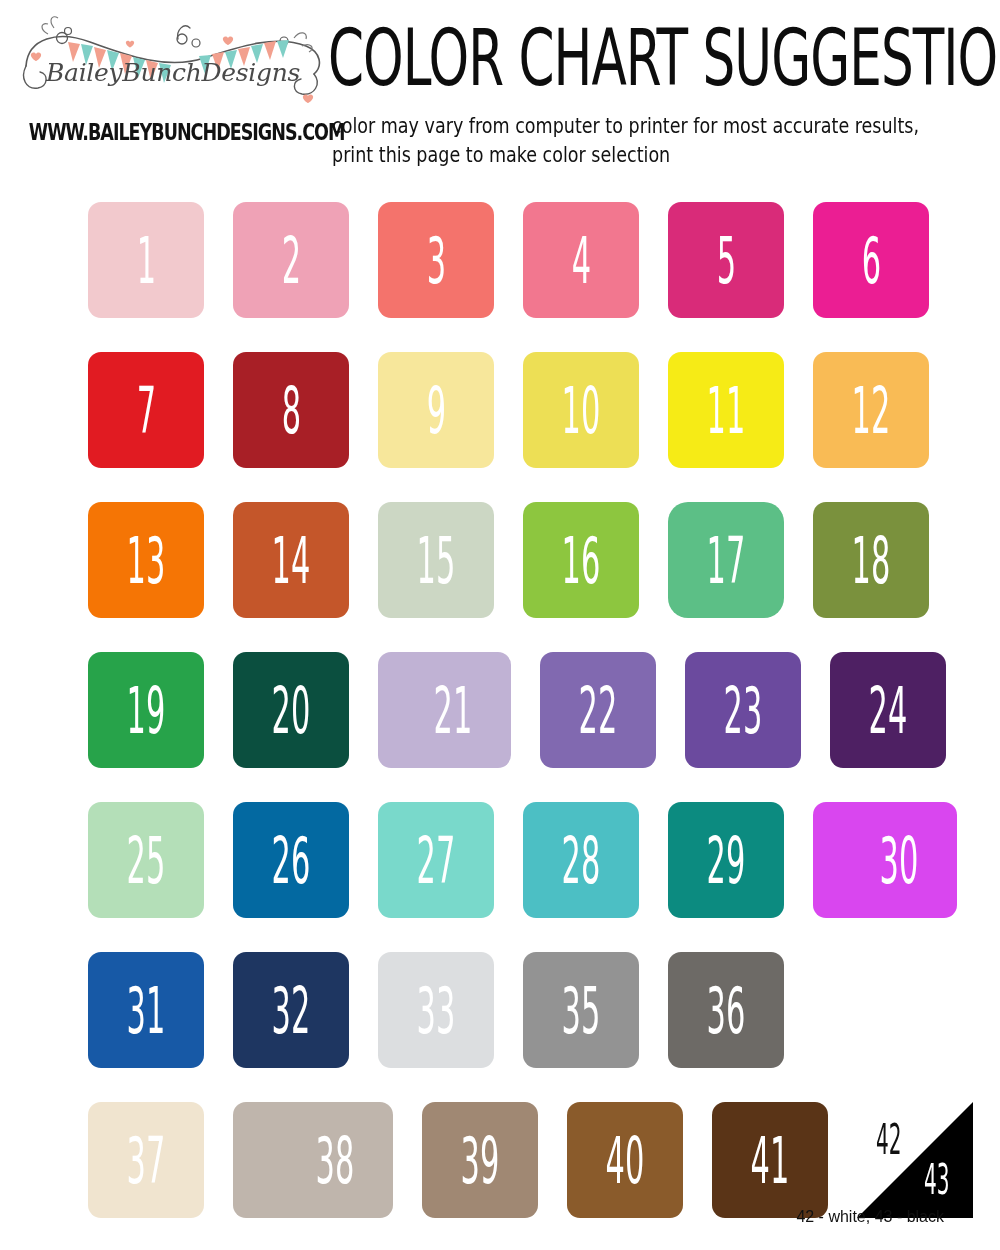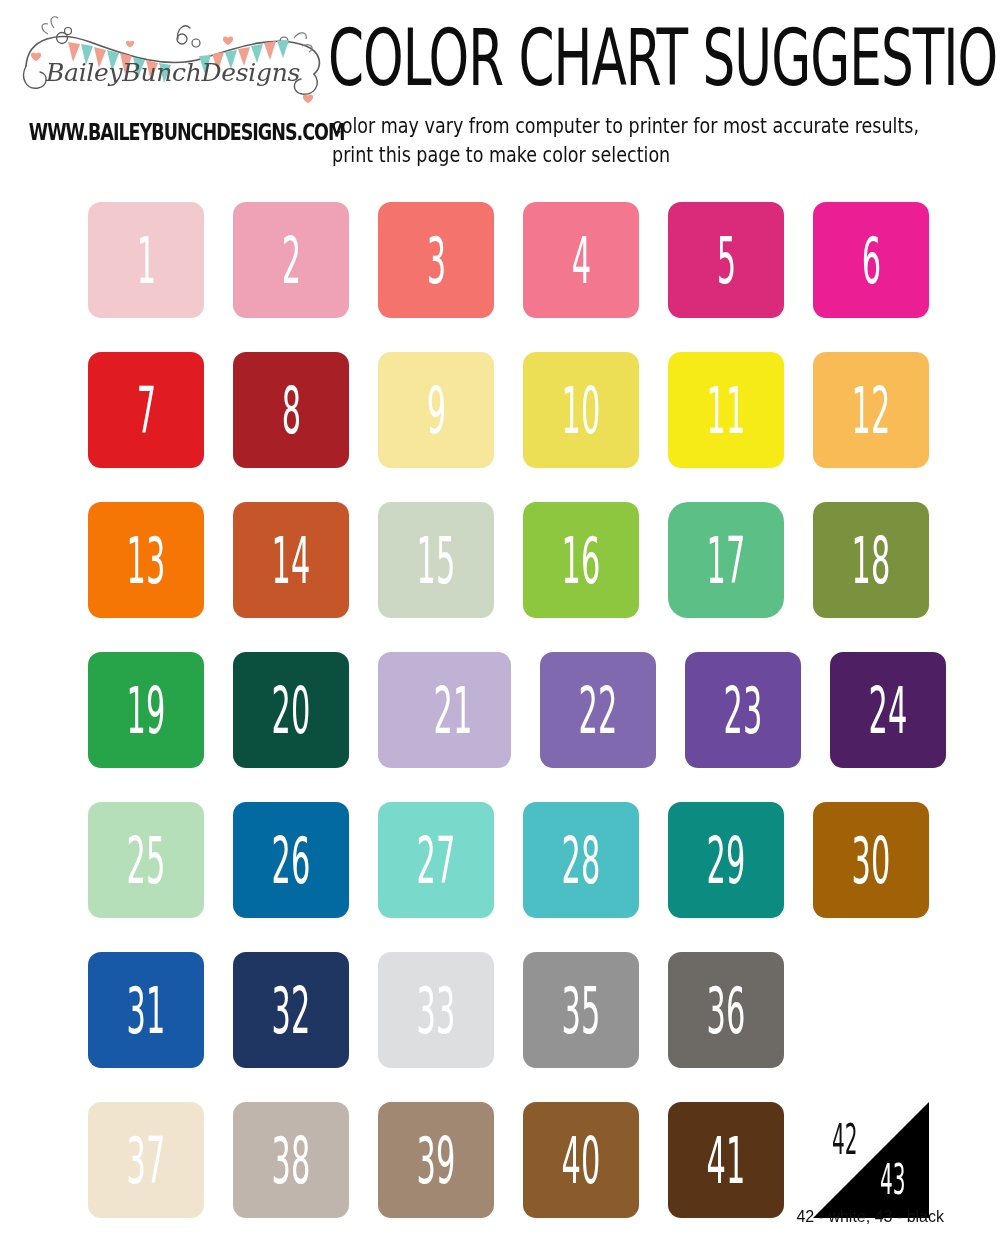--- a/index.html
+++ b/index.html
@@ -313,21 +313,21 @@
       </div>
       <div class="swatch" style="background: rgb(121, 217, 203);">
         <span class="swatch-num">27</span>
       </div>
       <div class="swatch" style="background: rgb(76, 191, 196);">
         <span class="swatch-num">28</span>
       </div>
       <div class="swatch" style="background: rgb(12, 139, 128);">
         <span class="swatch-num">29</span>
       </div>
-      <div class="swatch" style="background: #a16207;">
+      <div class="swatch" style="background: #d946ef; padding-left: 28px;">
         <span class="swatch-num">30</span>
       </div>
     </div>
     <div class="swatch-row">
       <div class="swatch" style="background: rgb(23, 89, 166);">
         <span class="swatch-num">31</span>
       </div>
       <div class="swatch" style="background: rgb(30, 54, 97);">
         <span class="swatch-num">32</span>
       </div>
@@ -338,21 +338,21 @@
         <span class="swatch-num">35</span>
       </div>
       <div class="swatch" style="background: rgb(109, 106, 102);">
         <span class="swatch-num">36</span>
       </div>
     </div>
     <div class="swatch-row">
       <div class="swatch" style="background: rgb(240, 228, 207);">
         <span class="swatch-num">37</span>
       </div>
-      <div class="swatch" style="background: rgb(191, 181, 172);">
+      <div class="swatch" style="background: rgb(191, 181, 172); padding-left: 44px;">
         <span class="swatch-num">38</span>
       </div>
       <div class="swatch" style="background: rgb(160, 136, 115);">
         <span class="swatch-num">39</span>
       </div>
       <div class="swatch" style="background: rgb(138, 91, 43);">
         <span class="swatch-num">40</span>
       </div>
       <div class="swatch" style="background: rgb(90, 52, 23);">
         <span class="swatch-num">41</span>

